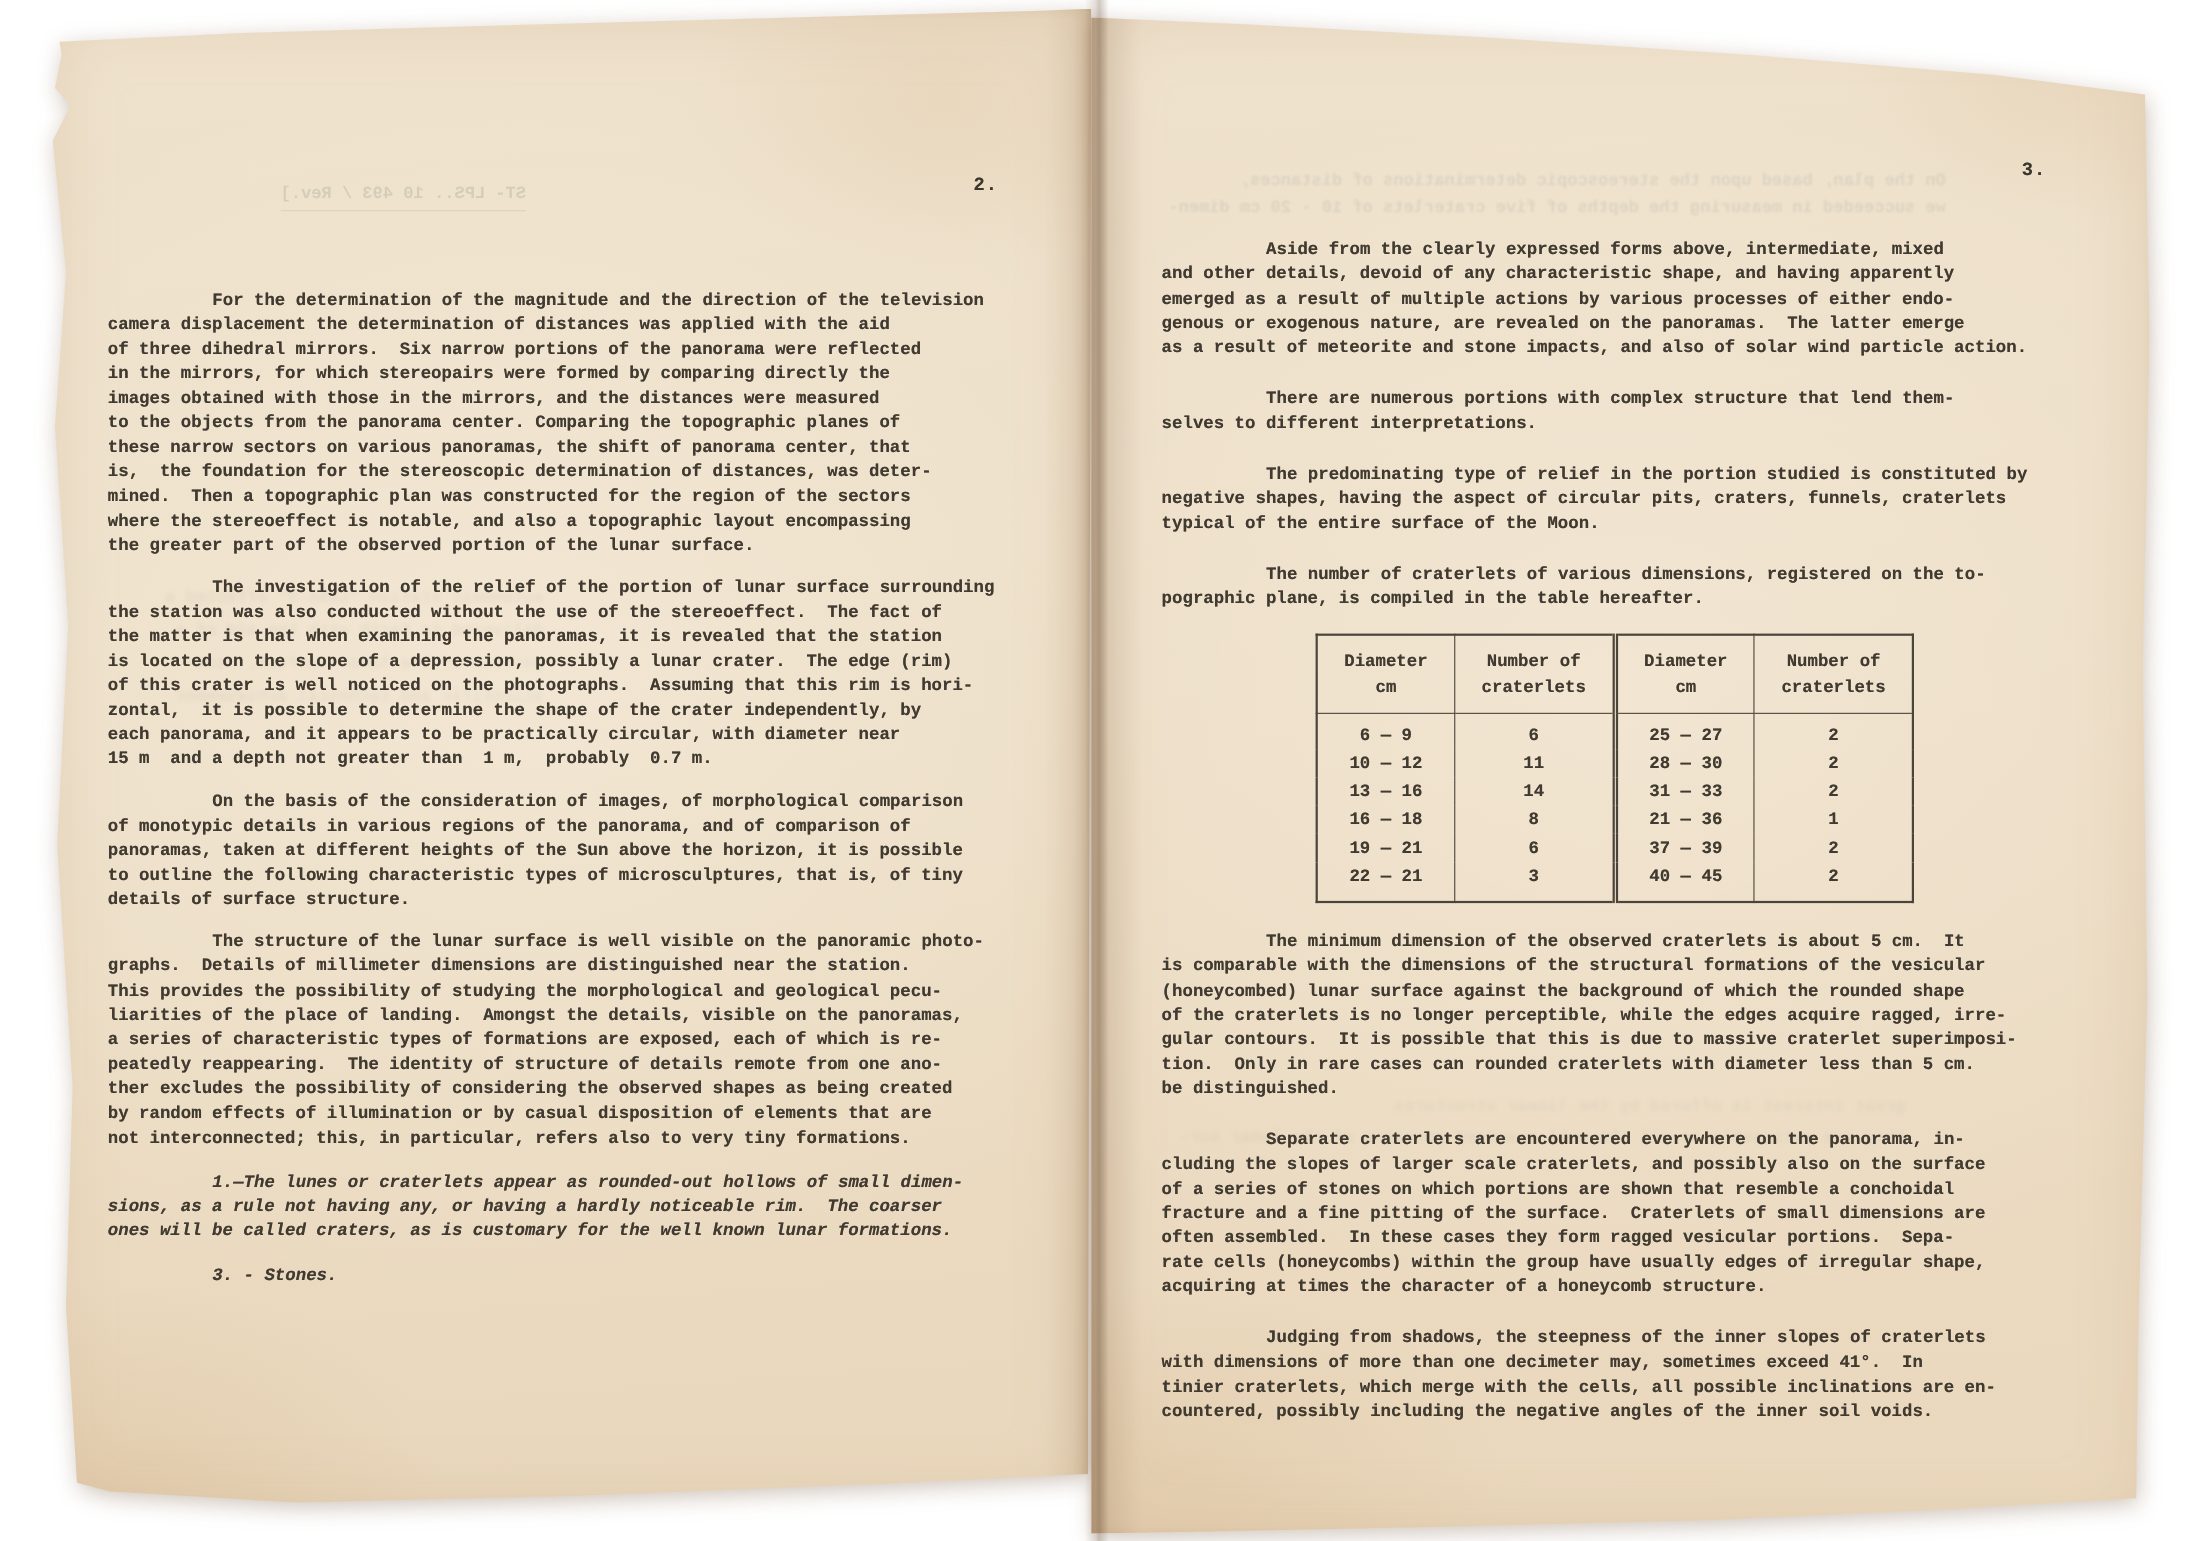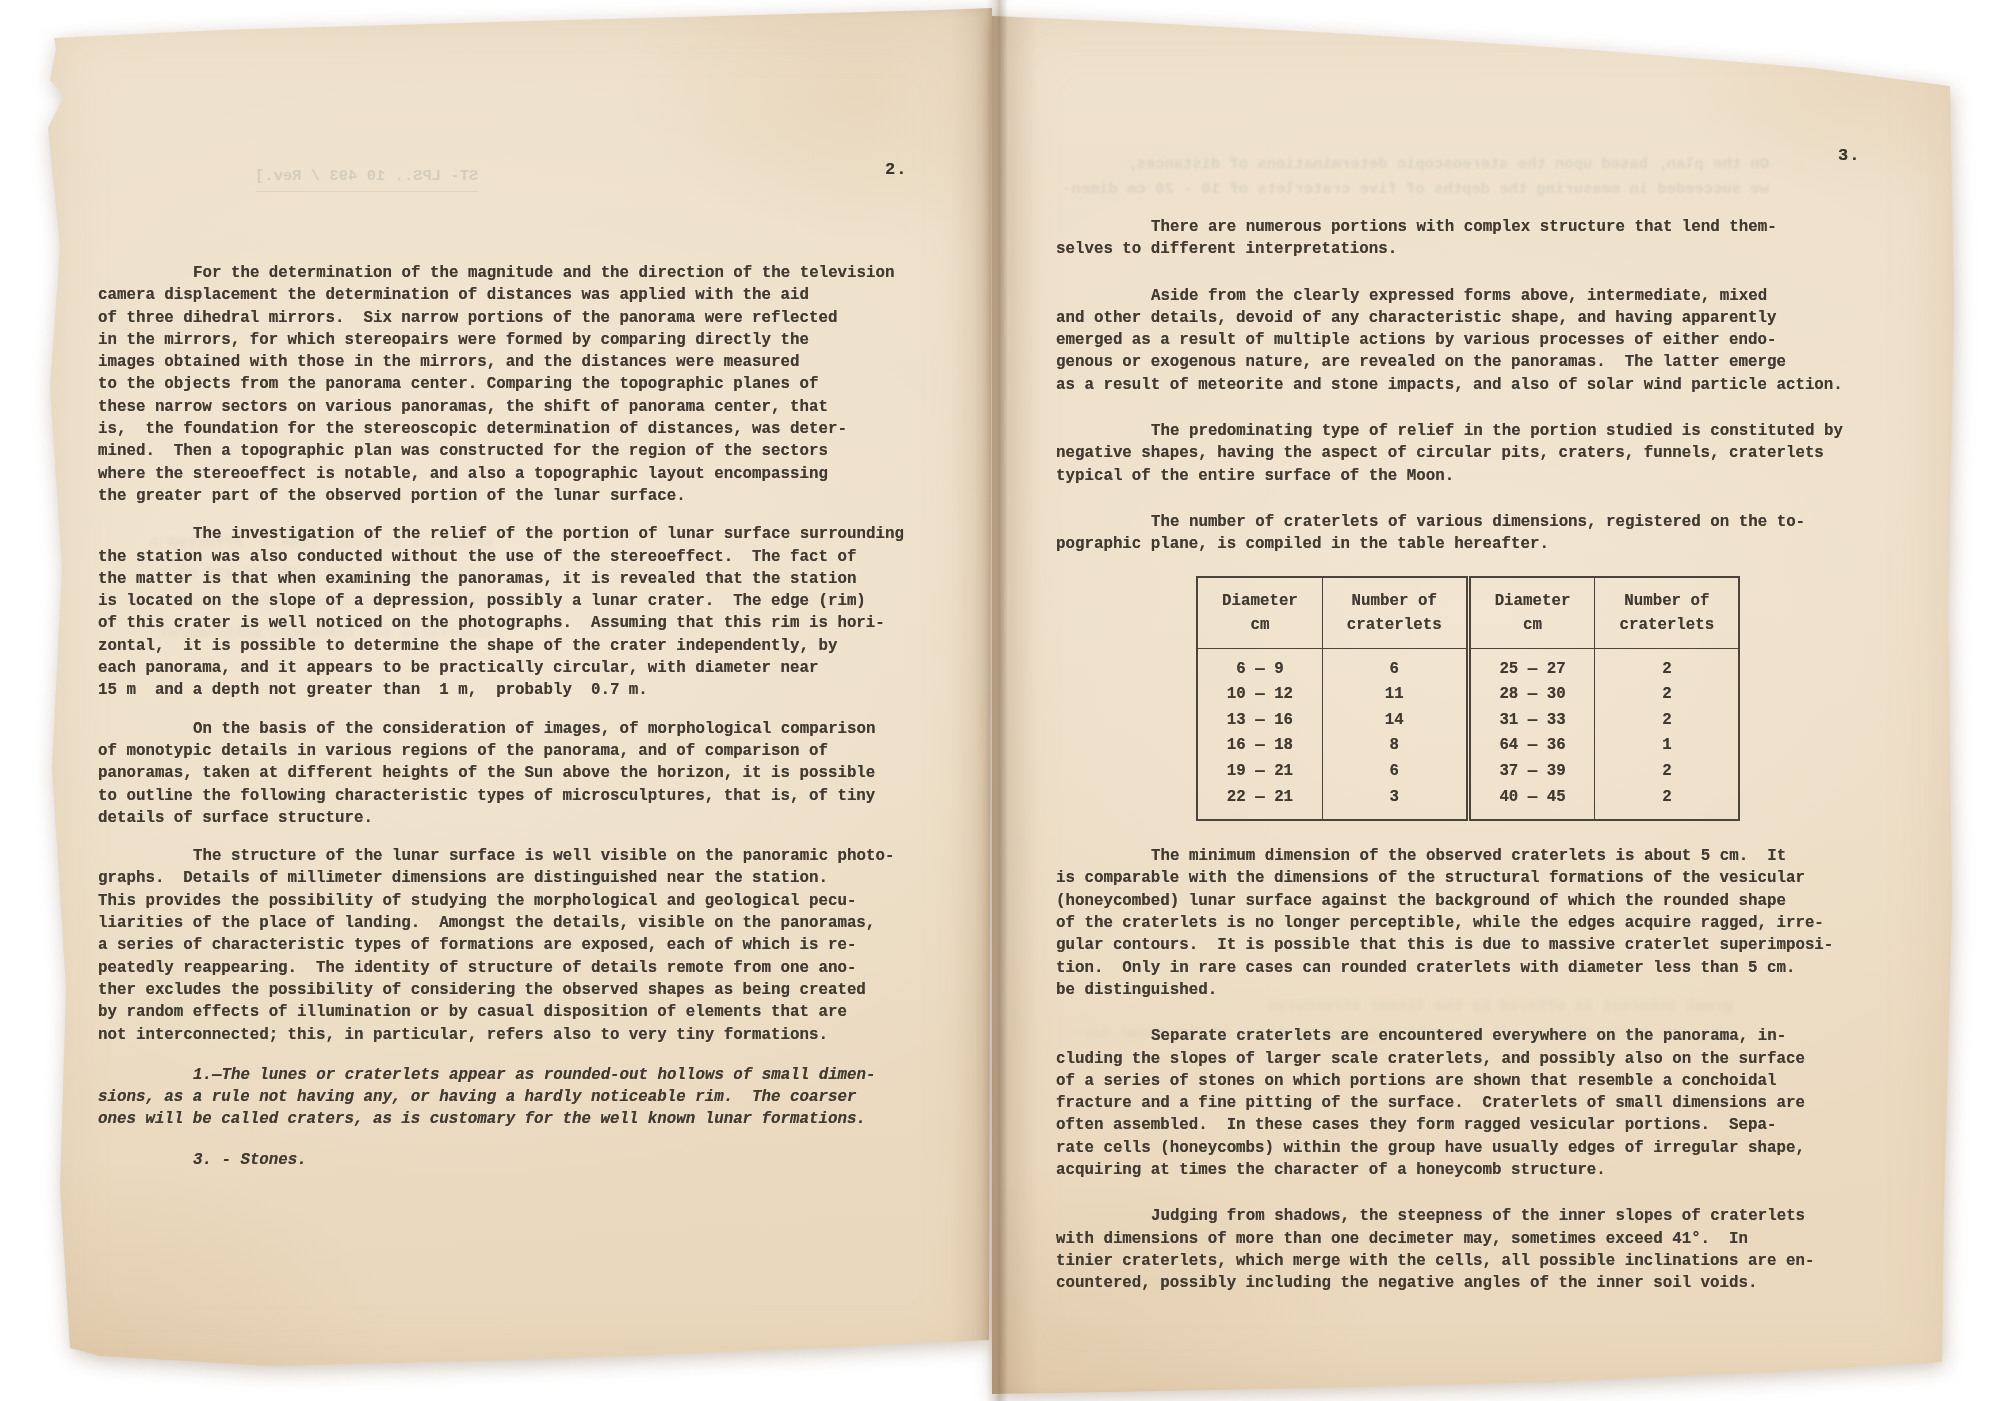--- a/index.html
+++ b/index.html
@@ -150,27 +150,27 @@
 
   <div class="page-wrap wrap-right">
     <div class="page page-right">
       <div class="ghost g-right-top">On the plan, based upon the stereoscopic determinations of distances,
 we succeeded in measuring the depths of five craterlets of 10 - 20 cm dimen-</div>
       <div class="ghost g-right-bottom">great interest is offered by the linear structures
 they are noticeable on all the well examined portions of the lunar sur-</div>
       <div class="page-num pn-right">3.</div>
       <div class="text-block tb-right">
         <div class="pgroup">
-            <div class="para">There are numerous portions with complex structure that lend them-
-selves to different interpretations.</div>
             <div class="para">Aside from the clearly expressed forms above, intermediate, mixed
 and other details, devoid of any characteristic shape, and having apparently
 emerged as a result of multiple actions by various processes of either endo-
 genous or exogenous nature, are revealed on the panoramas.  The latter emerge
 as a result of meteorite and stone impacts, and also of solar wind particle action.</div>
+            <div class="para">There are numerous portions with complex structure that lend them-
+selves to different interpretations.</div>
             <div class="para">The predominating type of relief in the portion studied is constituted by
 negative shapes, having the aspect of circular pits, craters, funnels, craterlets
 typical of the entire surface of the Moon.</div>
             <div class="para">The number of craterlets of various dimensions, registered on the to-
 pographic plane, is compiled in the table hereafter.</div>
           </div>
         <table class="crater" id="crater-table">
           <colgroup>
               <col class="c1">
               <col class="c2">
@@ -204,21 +204,21 @@
               </tr>
               <tr>
                 <td>13 — 16</td>
                 <td class="dbl">14</td>
                 <td>31 — 33</td>
                 <td>2</td>
               </tr>
               <tr>
                 <td>16 — 18</td>
                 <td class="dbl">8</td>
-                <td>64 — 36</td>
+                <td>21 — 36</td>
                 <td>1</td>
               </tr>
               <tr>
                 <td>19 — 21</td>
                 <td class="dbl">6</td>
                 <td>37 — 39</td>
                 <td>2</td>
               </tr>
               <tr class="last">
                 <td>22 — 21</td>

